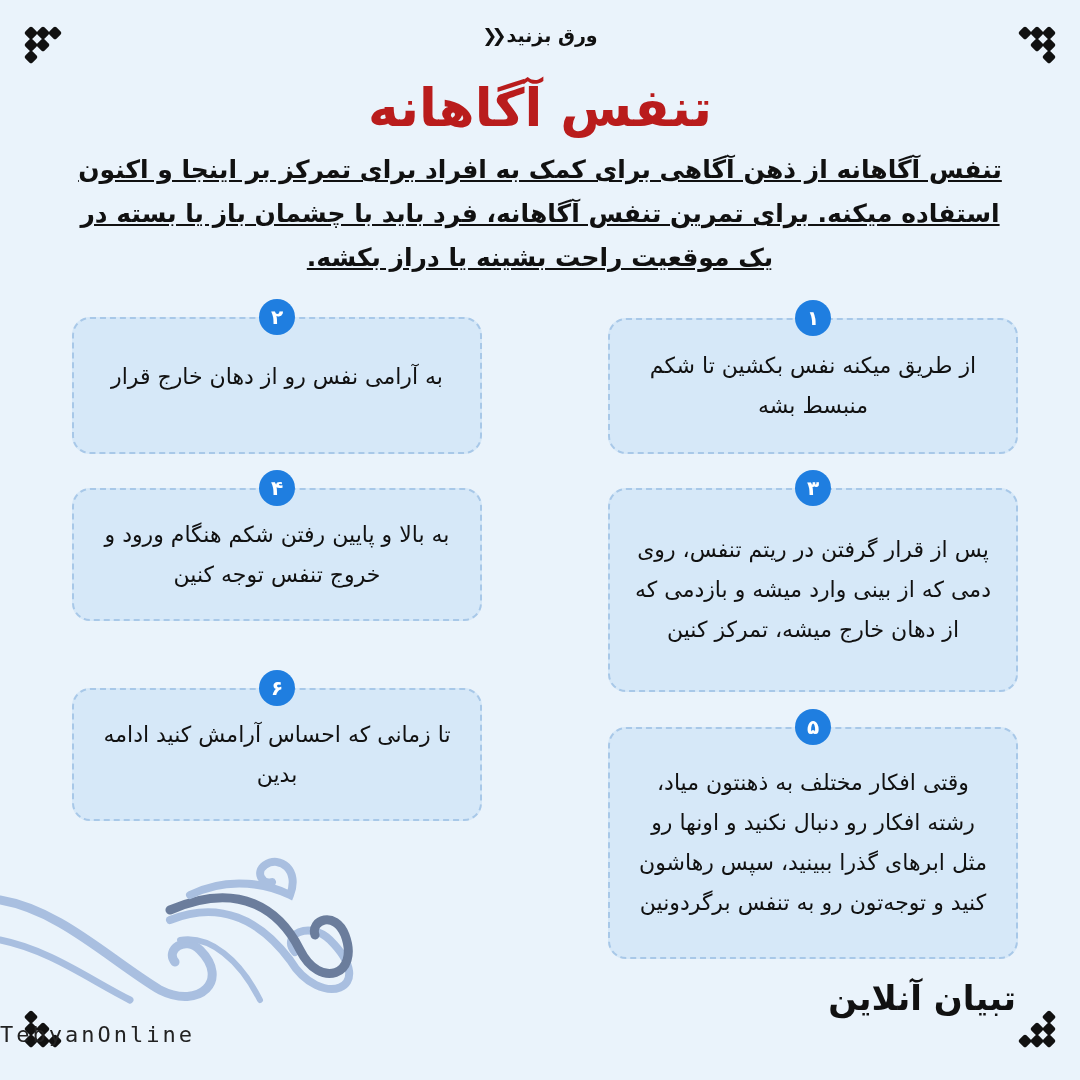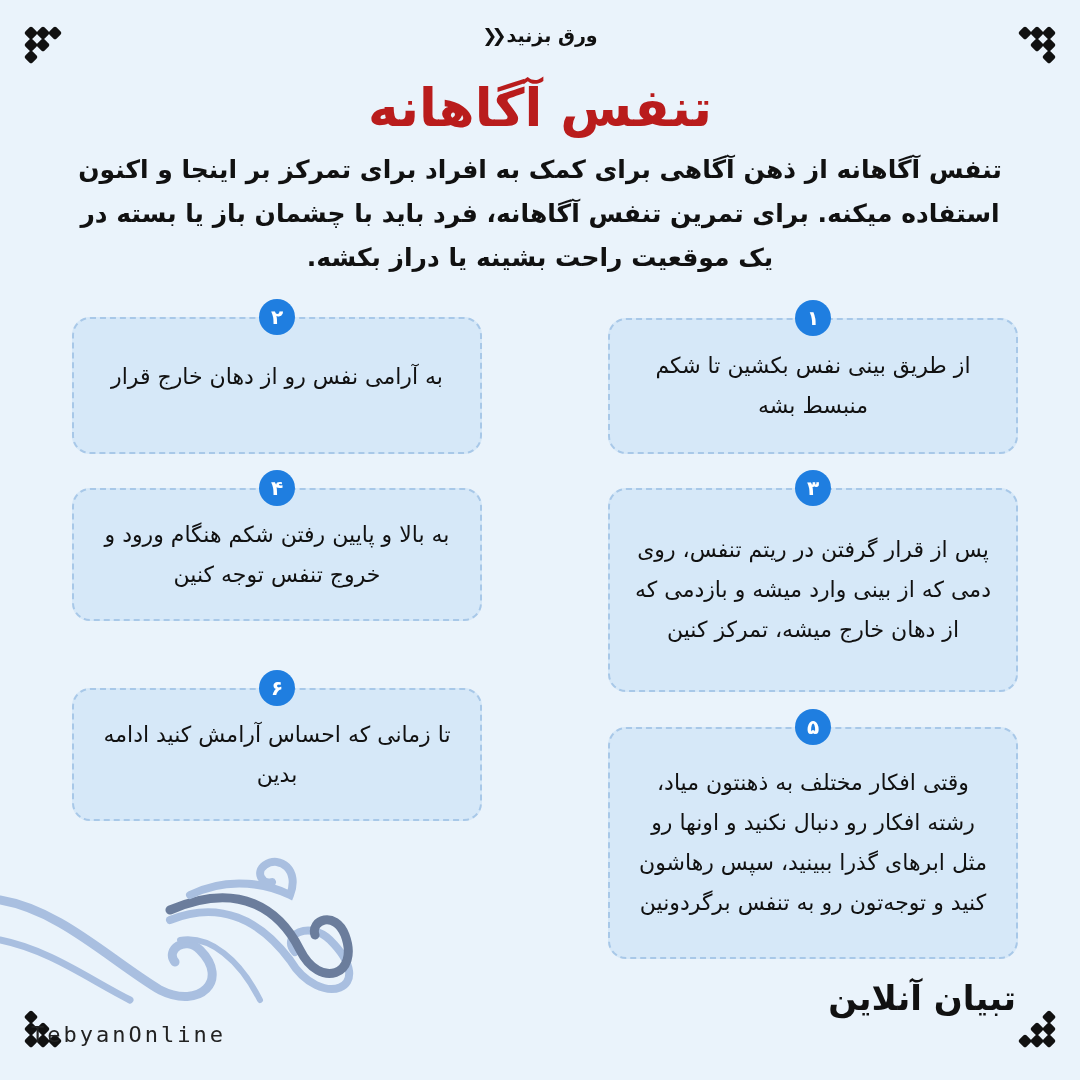--- a/index.html
+++ b/index.html
@@ -26,21 +26,21 @@
     }
     .swipe-label { font-weight: bold; font-size: 19px; color: #111; }
     .swipe-arrows { font-size: 18px; font-weight: bold; color: #111; letter-spacing: -6px; }
 
     .title {
       position: absolute; top: 78px; left: 0; width: 1080px; text-align: center;
       font-size: 52px; font-weight: bold; color: #b91c1c; direction: rtl;
     }
     .intro {
       position: absolute; top: 148px; left: 60px; width: 960px; text-align: center;
-      font-size: 25px; font-weight: bold; line-height: 44px; direction: rtl; color: #111;
+      font-size: 25px; font-weight: bold; line-height: 44px; direction: rtl; color: #111; text-decoration: underline;
     }
 
     .card {
       position: absolute;
       background: #d6e8f8;
       border: 2px dashed #a8c8e8;
       border-radius: 18px;
       display: flex; align-items: center; justify-content: center;
       text-align: center; direction: rtl;
       font-size: 22px; line-height: 40px; color: #111;
@@ -50,21 +50,21 @@
       position: absolute; width: 36px; height: 36px; border-radius: 50%;
       background: #1f7ee0; color: #fff; font-weight: bold; font-size: 20px;
       display: flex; align-items: center; justify-content: center;
       top: -20px; left: 50%; transform: translateX(-50%);
     }
 
     .swirl { position: absolute; left: 0; top: 840px; width: 400px; height: 180px; }
 
     .logo { position: absolute; top: 978px; left: 0; width: 1016px; }
     .logo-fa { font-size: 34px; font-weight: bold; color: #111; direction: rtl; line-height: 40px; }
-    .logo-en { font-family: "DejaVu Sans Mono", monospace; font-size: 22px; color: #222; letter-spacing: 3px; margin-top: 4px; margin-left: 31px; }
+    .logo-en { font-family: "DejaVu Sans Mono", monospace; font-size: 22px; color: #222; letter-spacing: 3px; margin-top: 4px; }
   </style>
 </head>
 <body>
 
 <div class="page">
 
   <div class="corner corner-tl">
     <span class="d" style="left:0;top:0"></span>
       <span class="d" style="left:12px;top:0"></span>
       <span class="d" style="left:24px;top:0"></span>
@@ -100,21 +100,21 @@
   <div class="swipe">
     <span class="swipe-label">ورق بزنید</span>
     <span class="swipe-arrows">❮❮</span>
   </div>
 
   <div class="title">تنفس آگاهانه</div>
   <div class="intro">تنفس آگاهانه از ذهن آگاهی برای کمک به افراد برای تمرکز بر اینجا و اکنون استفاده میکنه. برای تمرین تنفس آگاهانه، فرد باید با چشمان باز یا بسته در یک موقعیت راحت بشینه یا دراز بکشه.</div>
 
   <div class="card" style="left:608px; top:318px; width:410px; height:136px;">
     <span class="badge">۱</span>
-    <span>از طریق بینی نفس بکشین تا شکم منبسط بشه</span>
+    <span>از طریق میکنه نفس بکشین تا شکم منبسط بشه</span>
   </div>
   <div class="card" style="left:608px; top:488px; width:410px; height:204px;">
     <span class="badge">۳</span>
     <span>پس از قرار گرفتن در ریتم تنفس، روی دمی که از بینی وارد میشه و بازدمی که از دهان خارج میشه، تمرکز کنین</span>
   </div>
   <div class="card" style="left:608px; top:727px; width:410px; height:232px;">
     <span class="badge">۵</span>
     <span>وقتی افکار مختلف به ذهنتون میاد، رشته افکار رو دنبال نکنید و اونها رو مثل ابرهای گذرا ببینید، سپس رهاشون کنید و توجه‌تون رو به تنفس برگردونین</span>
   </div>
 

